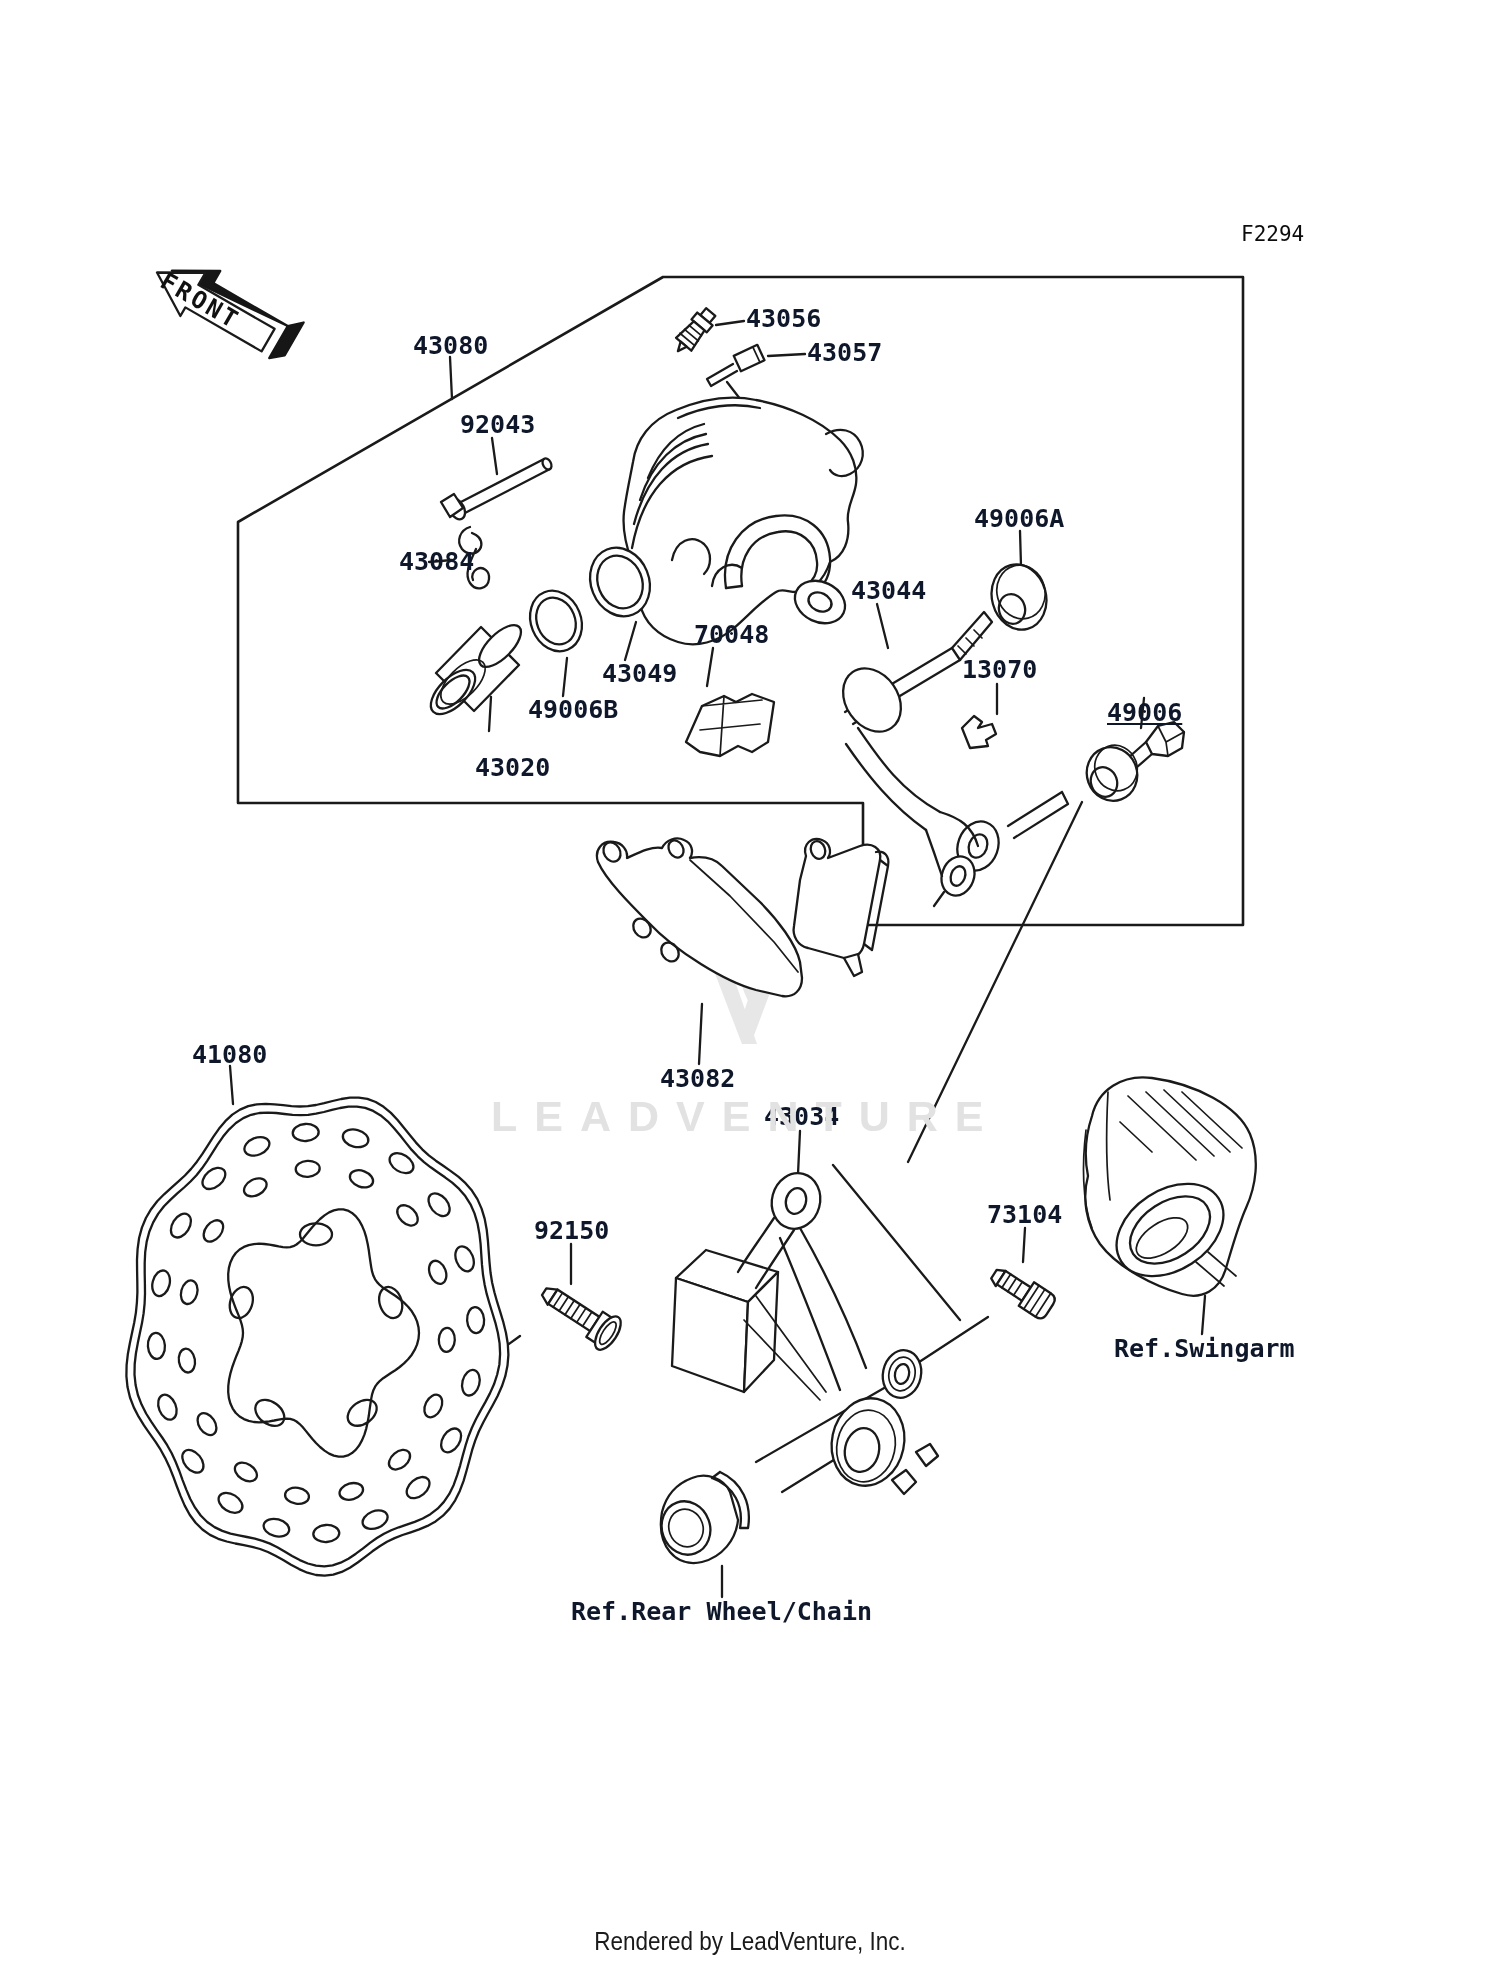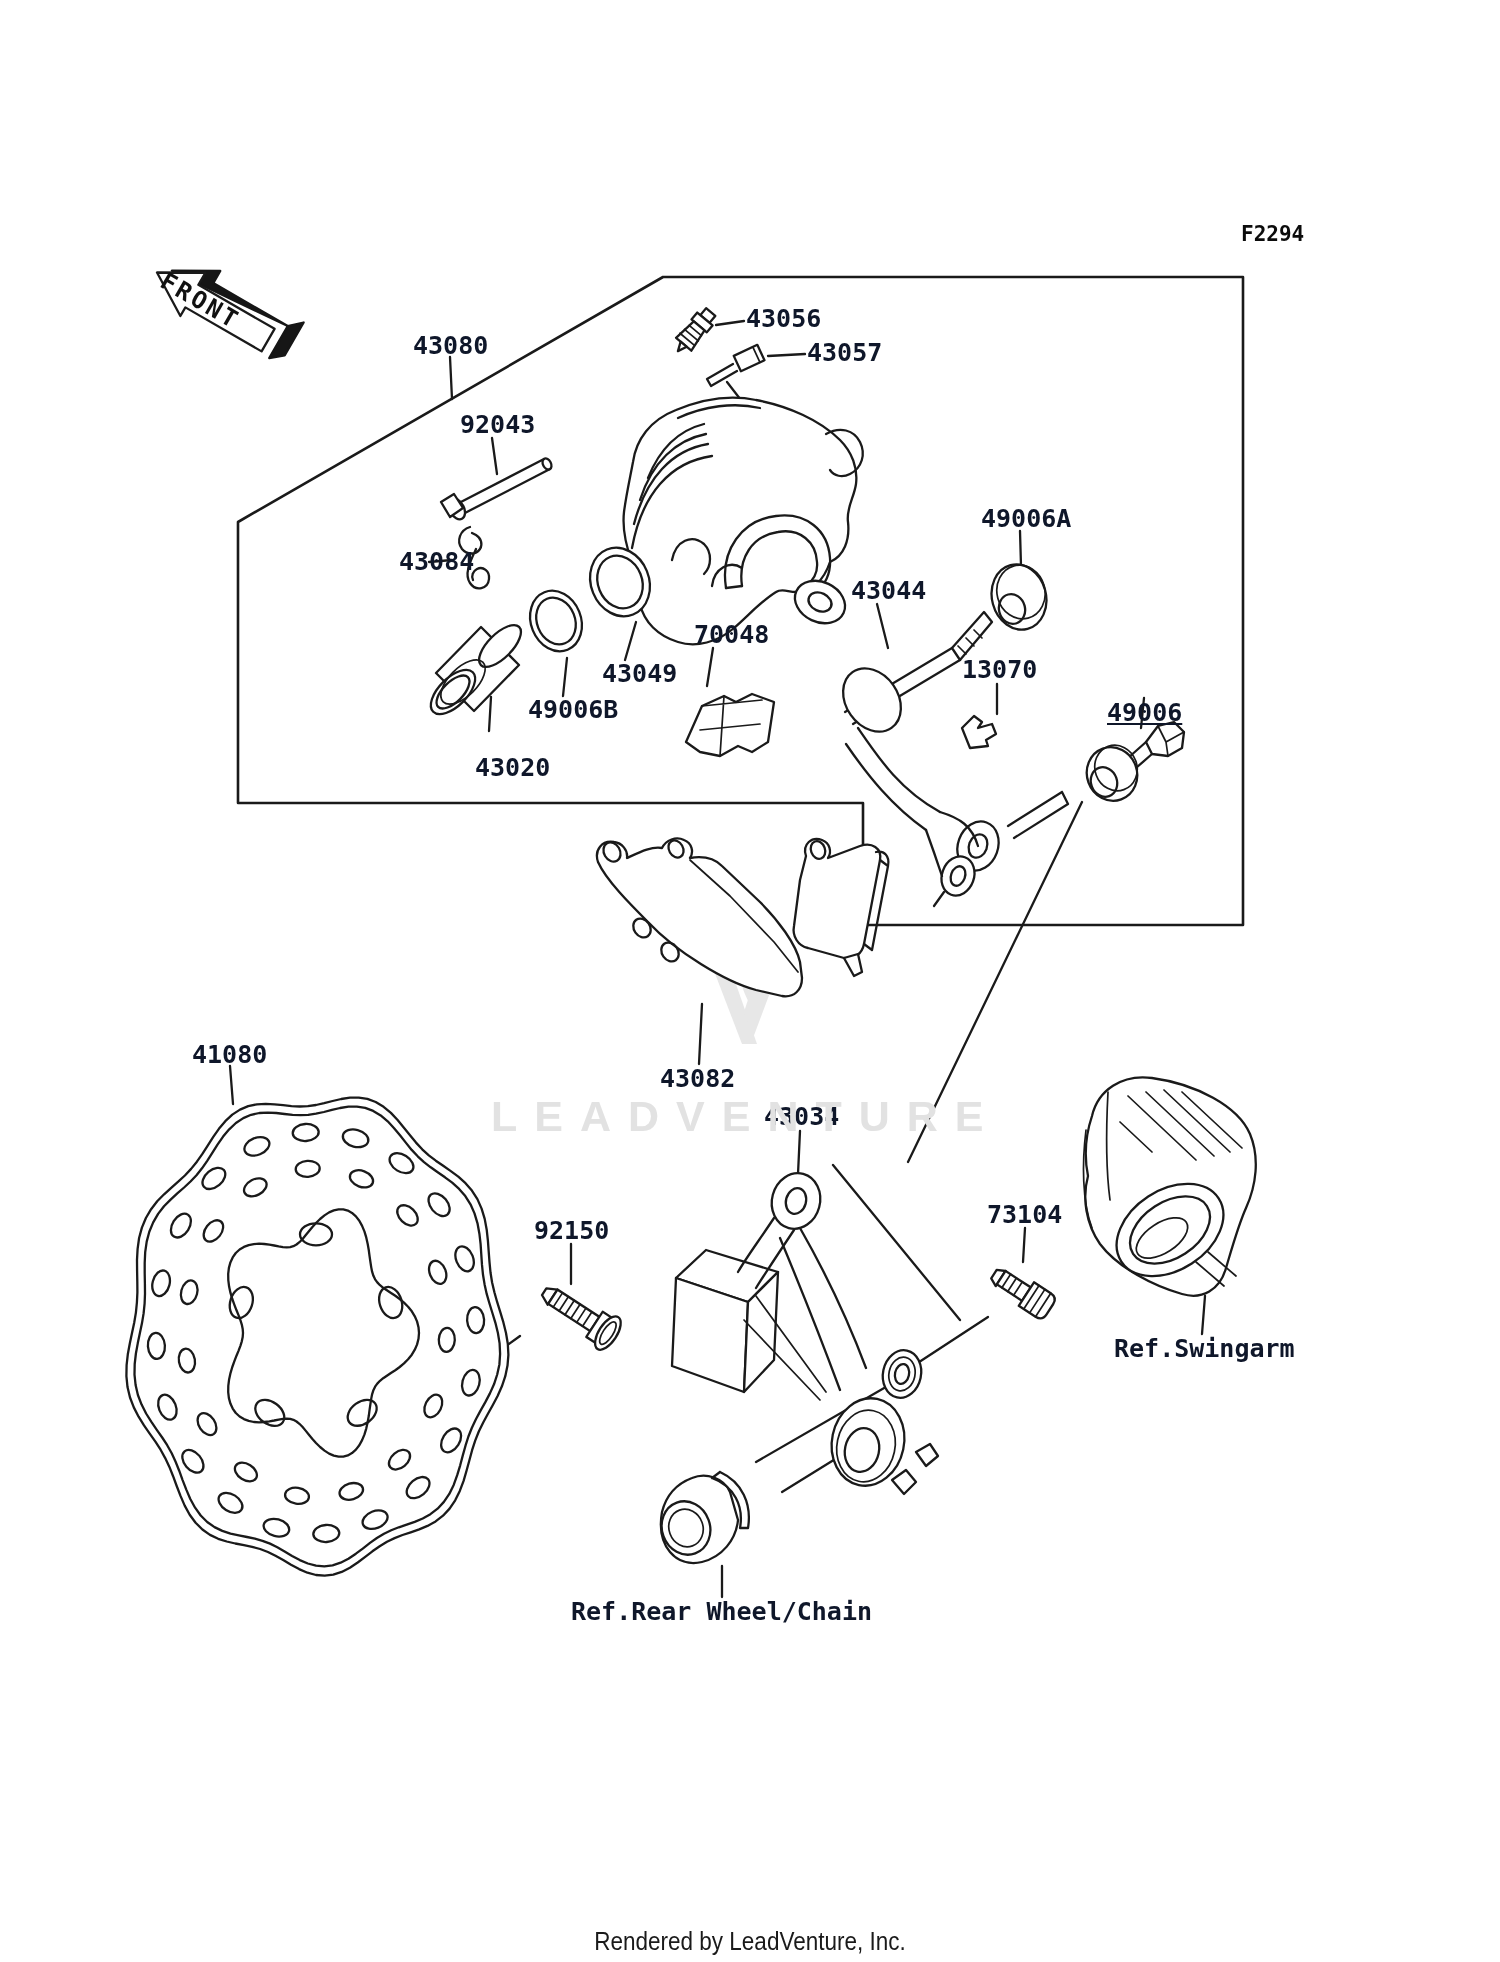--- a/index.html
+++ b/index.html
@@ -8,21 +8,21 @@
   svg{position:absolute;left:0;top:0;}
   svg path,svg ellipse,svg line,svg polyline,svg circle,svg rect{
       fill:none;stroke:#1a1a1a;stroke-width:2.3;stroke-linejoin:round;stroke-linecap:round;}
   svg .w{fill:#ffffff;}
   svg .dark{fill:#161616;stroke:#161616;}
   svg .thin{stroke-width:1.7;}
   svg .box{stroke-width:2.6;}
   svg .wm{fill:#e7e7e7;stroke:none;}
   .part-label{position:absolute;font-size:25px;font-weight:700;color:#0f172a;
               white-space:pre;letter-spacing:0px;line-height:1;}
-  .figure-code{position:absolute;left:1241px;top:222px;font-size:21px;font-weight:700;color:#0c0c0c;}
+  .figure-code{position:absolute;left:1241px;top:222px;font-size:21px;font-weight:400;color:#0c0c0c;}
   .watermark{position:absolute;left:491px;top:1092px;font-family:"Liberation Sans",sans-serif;
              font-size:43px;font-weight:700;letter-spacing:17px;color:#e2e2e2;}
   .footer{position:absolute;left:750px;top:1927px;transform:translateX(-50%) scaleX(0.9);
           font-family:"Liberation Sans",sans-serif;font-size:25px;color:#1a1a1a;white-space:pre;}
   .front-text{font-family:"DejaVu Sans Mono",monospace;font-size:24px;font-weight:700;
               fill:#111;letter-spacing:3px;}
 </style>
 </head>
 <body>
 
@@ -296,21 +296,21 @@
       <div class="part-label" style="left: 413px; top: 333px;">43080</div>
       <div class="part-label" style="left: 460px; top: 412px;">92043</div>
       <div class="part-label" style="left: 352px; top: 549px; margin-left: 47px;">43084</div>
       <div class="part-label" style="left: 602px; top: 661px;">43049</div>
       <div class="part-label" style="left: 528px; top: 697px;">49006B</div>
       <div class="part-label" style="left: 475px; top: 732px; margin-top: 23px;">43020</div>
       <div class="part-label" style="left: 694px; top: 622px;">70048</div>
       <div class="part-label" style="left: 746px; top: 306px;">43056</div>
       <div class="part-label" style="left: 807px; top: 340px;">43057</div>
       <div class="part-label" style="left: 851px; top: 578px;">43044</div>
-      <div class="part-label" style="left: 974px; top: 506px; margin-left: 7px;">49006A</div>
+      <div class="part-label" style="left: 974px; top: 506px;">49006A</div>
       <div class="part-label" style="left: 962px; top: 657px;">13070</div>
       <div class="part-label" style="left: 1107px; top: 700px; text-decoration: underline;">49006</div>
       <div class="part-label" style="left: 660px; top: 1066px;">43082</div>
       <div class="part-label" style="left: 192px; top: 1042px;">41080</div>
       <div class="part-label" style="left: 534px; top: 1218px;">92150</div>
       <div class="part-label" style="left: 764px; top: 1104px;">43034</div>
       <div class="part-label" style="left: 987px; top: 1202px;">73104</div>
       <div class="part-label" style="left: 1114px; top: 1336px;">Ref.Swingarm</div>
       <div class="part-label" style="left: 571px; top: 1599px;">Ref.Rear Wheel/Chain</div>
     </div>

